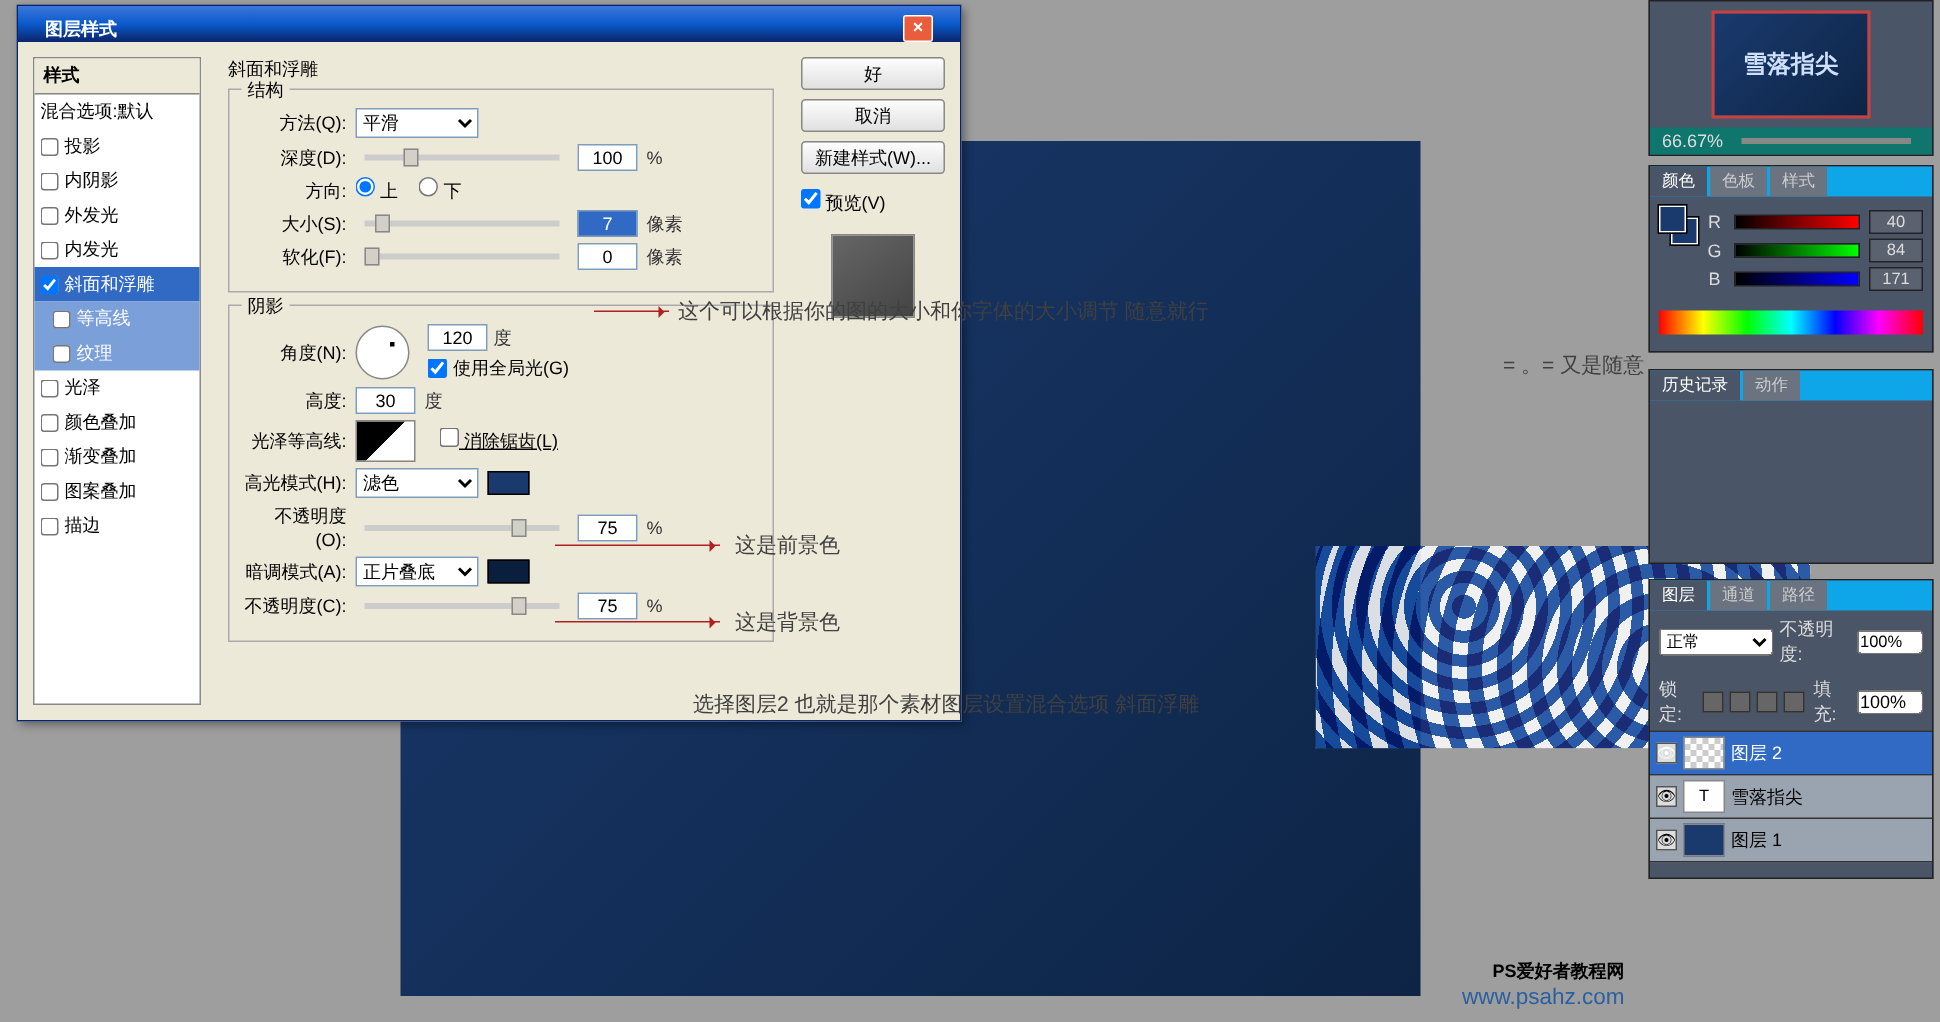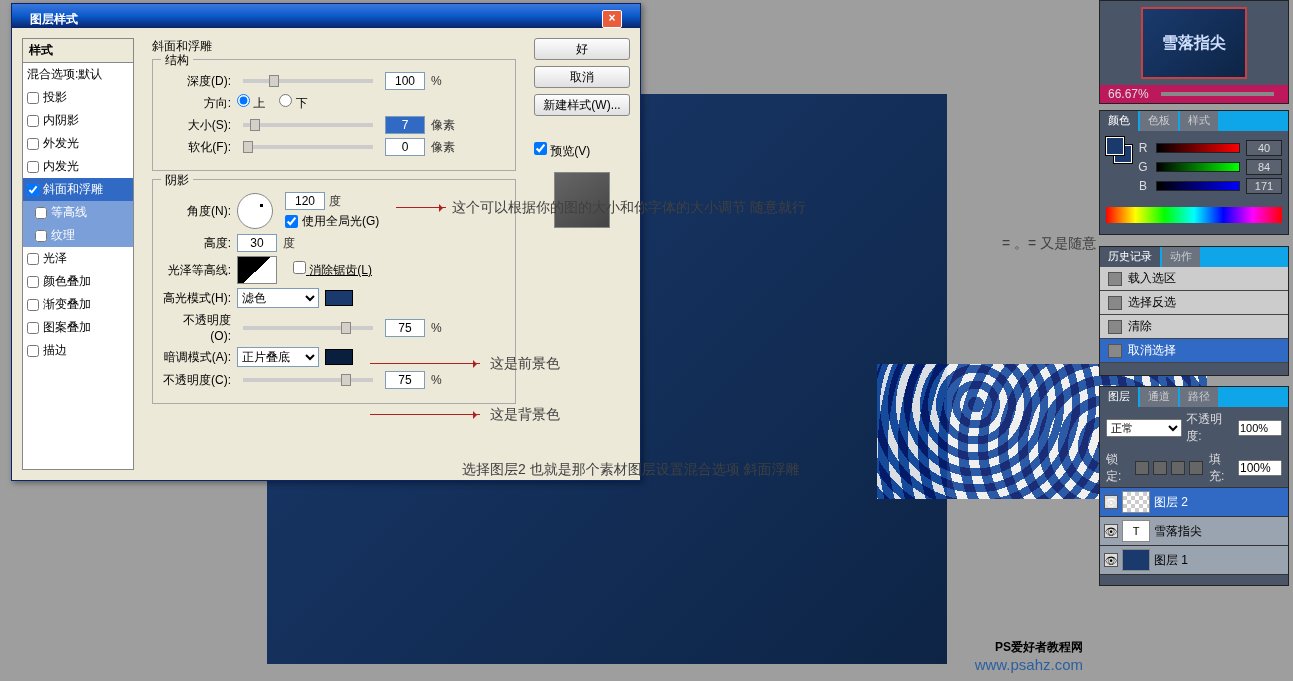--- a/index.html
+++ b/index.html
@@ -33,36 +33,36 @@
 .slider-thumb { position: absolute; top: -4px; width: 10px; height: 12px; background: #d4d0c8; border: 1px solid #888; }
 .radio-group { display: flex; gap: 14px; align-items: center; }
 .unit { color: #333; }
 .angle-circle { width: 36px; height: 36px; border: 1px solid #888; border-radius: 50%; background: #fff; position: relative; margin-right: 6px; }
 .angle-dot { position: absolute; width: 3px; height: 3px; background: #000; top: 10px; left: 22px; }
 .gloss-preview { width: 40px; height: 28px; border: 1px solid #888; background: linear-gradient(135deg, #000 50%, #fff 50%); }
 .color-swatch { width: 28px; height: 16px; border: 1px solid #000; display: inline-block; }
 
 .right-buttons { width: 96px; display: flex; flex-direction: column; gap: 6px; }
 .btn { height: 22px; border: 1px solid #888; background: linear-gradient(#fdfdfd, #e0e0e0); text-align: center; line-height: 20px; cursor: pointer; border-radius: 3px; }
-.preview-box { margin-top: 20px; }
+.preview-box { margin-top: 4px; }
 .preview-swatch { width: 56px; height: 56px; border: 1px solid #888; background: linear-gradient(145deg, #666, #444); margin: 6px auto; }
 
 .annotation { position: absolute; color: #404040; font-size: 14px; white-space: nowrap; }
 .ann1 { left: 452px; top: 199px; }
 .ann1b { left: 1002px; top: 235px; }
 .ann2 { left: 490px; top: 355px; }
 .ann3 { left: 490px; top: 406px; }
 .ann4 { left: 462px; top: 461px; }
 .arrow { position: absolute; height: 1px; background: #B02020; }
 .arrow::after { content: ''; position: absolute; right: -1px; top: -3px; border: 4px solid transparent; border-left-color: #B02020; }
 
 .right-panels { position: absolute; right: 0; top: 0; width: 200px; height: 681px; }
 .navigator { position: absolute; right: 4px; top: 0; width: 190px; height: 104px; background: #4a5568; border: 1px solid #222; }
 .nav-thumb { margin: 6px auto; width: 106px; height: 72px; background: linear-gradient(135deg, #1a3a6e, #0d2445); border: 2px solid #c94040; display: flex; align-items: center; justify-content: center; color: #cfe0ff; font-size: 16px; font-weight: bold; }
-.nav-zoom { background: #be185d; color: #ddd; padding: 2px 8px; display: flex; align-items: center; gap: 6px; }
+.nav-zoom { background: #0f766e; color: #ddd; padding: 2px 8px; display: flex; align-items: center; gap: 6px; }
 
 .panel { position: absolute; right: 4px; width: 190px; background: #4a5568; border: 1px solid #222; }
 .panel-tabs { display: flex; background: #0ea5e9; height: 20px; }
 .panel-tab { padding: 2px 8px; color: #ccc; background: #6b7280; margin-right: 2px; cursor: pointer; font-size: 11px; }
 .panel-tab.active { background: #4a5568; color: #fff; }
 
 .color-panel { top: 110px; height: 125px; }
 .color-sliders { padding: 6px; }
 .cslider-row { display: flex; align-items: center; gap: 6px; margin: 3px 0; }
 .cslider-label { width: 14px; color: #ddd; text-align: center; }
@@ -166,20 +166,24 @@
           <input type="checkbox" style="">
           <span>描边</span>
         </div>
     </div>
 
     <div class="settings-pane">
       <div style="margin-bottom:4px;">斜面和浮雕</div>
       <div class="fieldset">
         <div class="fieldset-title">结构</div>
         <div class="row">
+            <span class="row-label">方法(Q):</span>
+            <select><option>平滑</option></select>
+          </div>
+        <div class="row">
             <span class="row-label">深度(D):</span>
             <div class="slider">
               <div class="slider-thumb" style="left:20%"></div>
             </div>
             <input type="text" value="100" style="">
             <span class="unit">%</span>
           </div>
         <div class="row">
             <span class="row-label">方向:</span>
             <div class="radio-group">
@@ -318,38 +322,20 @@
         </div>
     </div>
     <div class="spectrum"></div>
   </div>
 
   <div class="panel history-panel">
     <div class="panel-tabs">
       <div class="panel-tab active">历史记录</div>
       <div class="panel-tab">动作</div>
     </div>
-    <div class="history-list">
-      <div class="history-item">
-          <div class="hist-icon"></div>
-          <span>载入选区</span>
-        </div>
-      <div class="history-item">
-          <div class="hist-icon"></div>
-          <span>选择反选</span>
-        </div>
-      <div class="history-item">
-          <div class="hist-icon"></div>
-          <span>清除</span>
-        </div>
-      <div class="history-item active">
-          <div class="hist-icon"></div>
-          <span>取消选择</span>
-        </div>
-    </div>
   </div>
 
   <div class="panel layers-panel">
     <div class="panel-tabs">
       <div class="panel-tab active">图层</div>
       <div class="panel-tab">通道</div>
       <div class="panel-tab">路径</div>
     </div>
     <div class="layers-controls">
       <select><option>正常</option></select>

